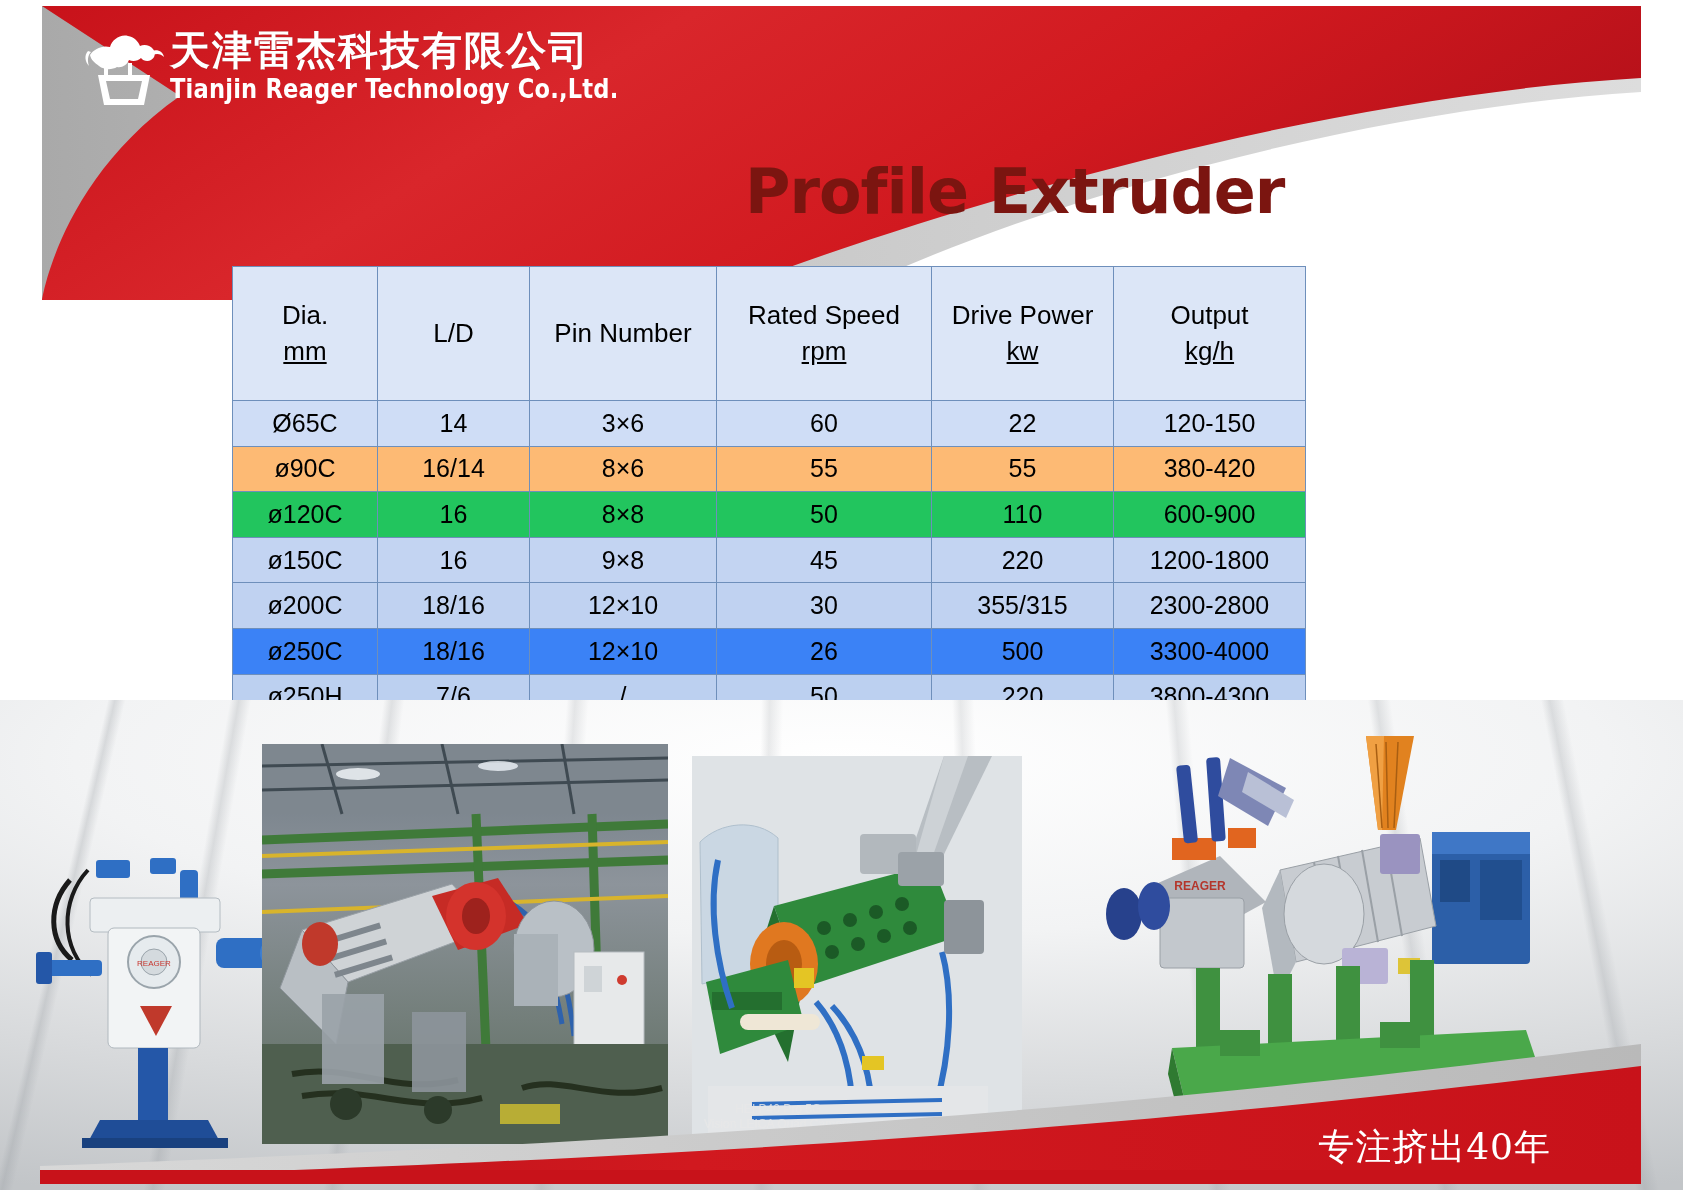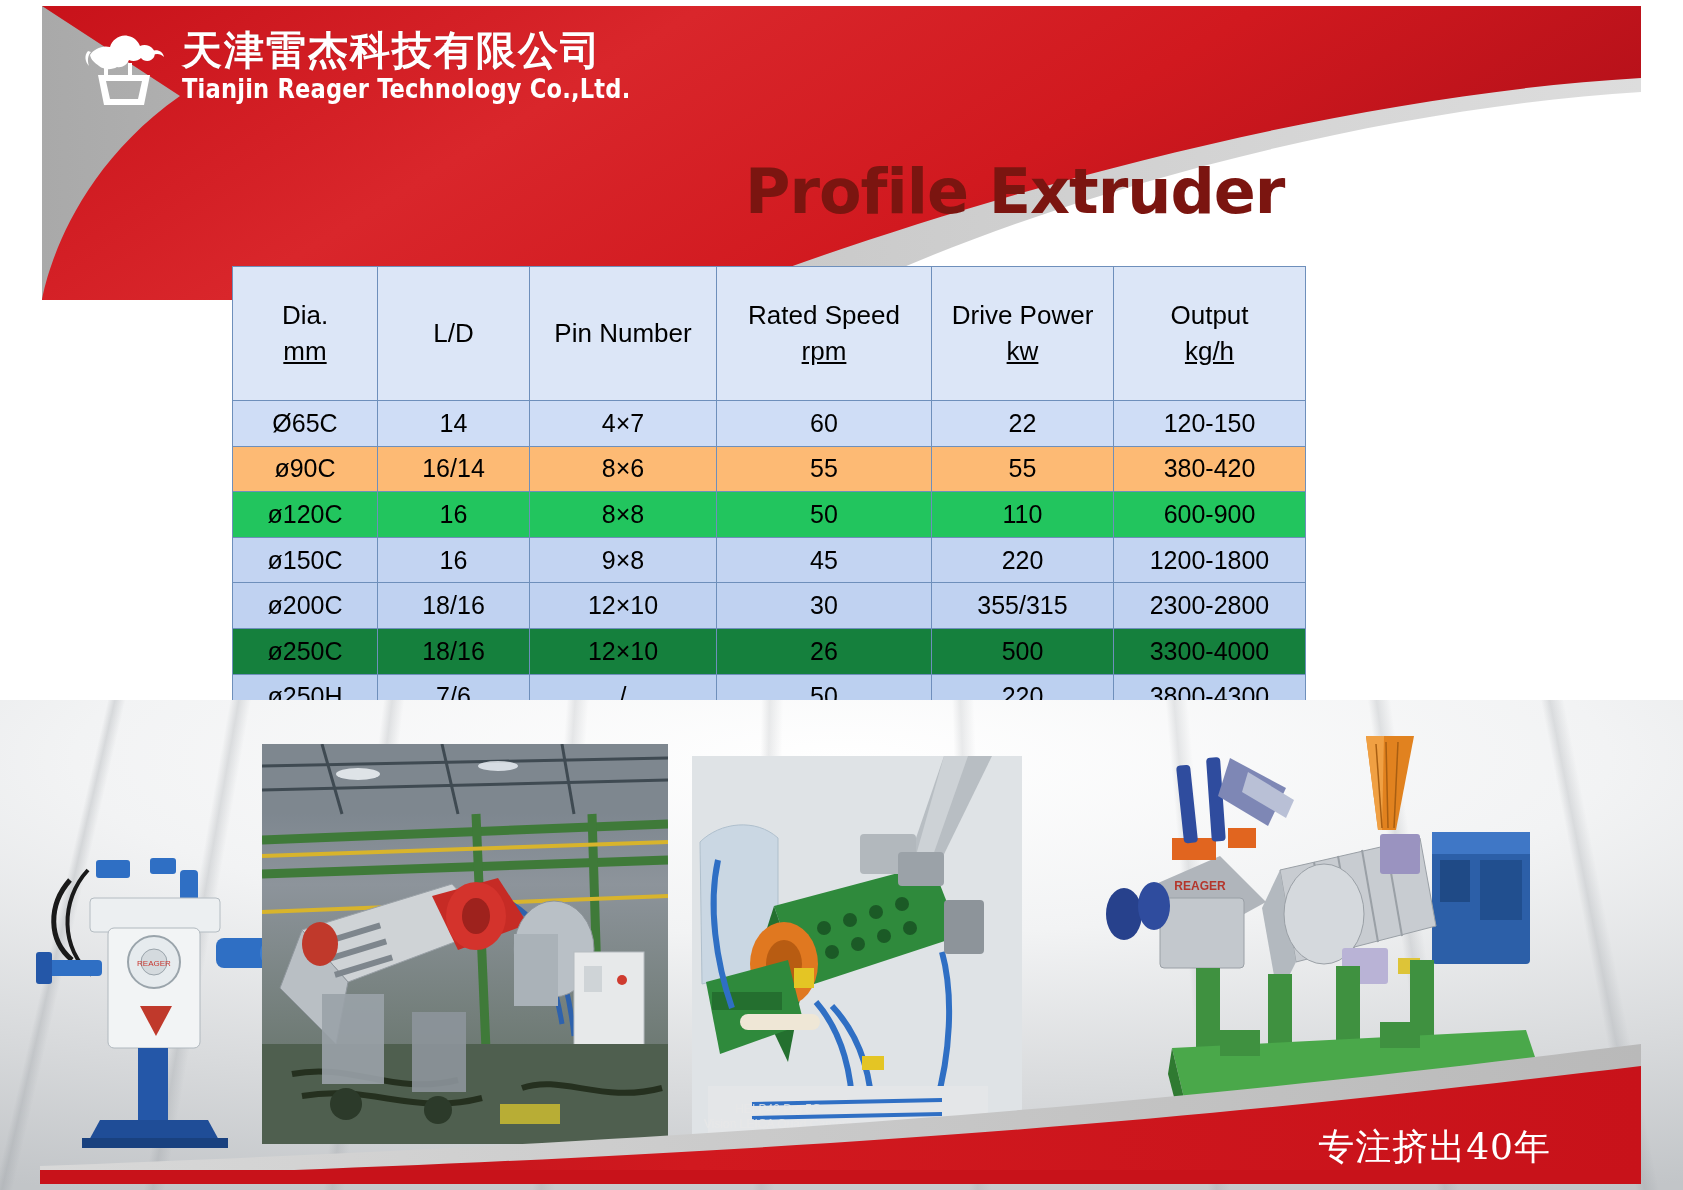--- a/index.html
+++ b/index.html
@@ -13,21 +13,21 @@
   .slide{position:absolute;inset:0;overflow:hidden;background:#fff;}
 
   
   .header-band{
     position:absolute;left:0;top:0;width:1683px;height:300px;overflow:hidden;
   }
   .header-svg{position:absolute;left:0;top:0;}
 
   .logo-wrap{
     position:absolute;left:82px;top:24px;width:560px;height:84px;
-    display:flex;align-items:center;gap:14px;
+    display:flex;align-items:center;gap:2px;
   }
   .logo-mark{width:86px;height:82px;flex:0 0 86px;position:relative;}
   .logo-text{display:flex;flex-direction:column;justify-content:center;line-height:1;}
   .logo-cn{
     color:#ffffff;font-size:40px;font-weight:bold;letter-spacing:2px;
     font-family:"DejaVu Sans","Liberation Sans",sans-serif;
     text-shadow:0 0 1px rgba(0,0,0,.25);
     white-space:nowrap;
   }
   .logo-en{
@@ -71,21 +71,21 @@
   .spec-table tbody td{
     height:44.6px;
     background:#c3d4f2;
     vertical-align:middle;
   }
   .spec-table tbody tr:nth-child(1) td{background:#cfddf6;}
   .spec-table tbody tr:nth-child(2) td{background:#fdba74;margin-top:33px;}
   .spec-table tbody tr:nth-child(3) td{background:#22c55e;}
   .spec-table tbody tr:nth-child(4) td{background:#c3d4f2;}
   .spec-table tbody tr:nth-child(5) td{background:#c0d2f1;}
-  .spec-table tbody tr:nth-child(6) td{background:#15803d;}
+  .spec-table tbody tr:nth-child(6) td{background:#3b82f6;}
   .spec-table tbody tr:nth-child(7) td{background:#bcd0f0;}
   .cell-small{font-size:22px;}
   .hdr-line2{display:block;text-decoration:underline;}
 
   
   .photo-band{
     position:absolute;left:0;top:700px;width:1683px;height:490px;overflow:hidden;
   }
   .bg-hall{
     position:absolute;left:0;top:0;width:1683px;height:490px;
@@ -215,21 +215,21 @@
         <th>
           <span>Output</span>
           <span class="hdr-line2">kg/h</span>
         </th>
       </tr>
     </thead>
     <tbody>
       <tr>
         <td>Ø65C</td>
         <td>14</td>
-        <td>4×7</td>
+        <td>3×6</td>
         <td>60</td>
         <td>22</td>
         <td class="cell-small">120-150</td>
       </tr>
       <tr>
         <td>ø90C</td>
         <td>16/14</td>
         <td>8×6</td>
         <td>55</td>
         <td>55</td>

